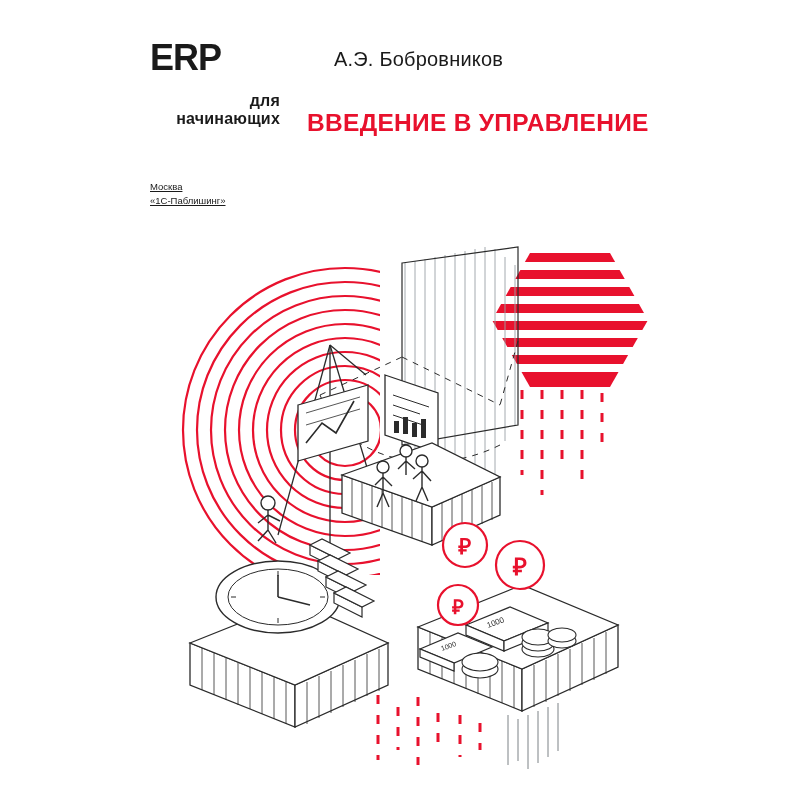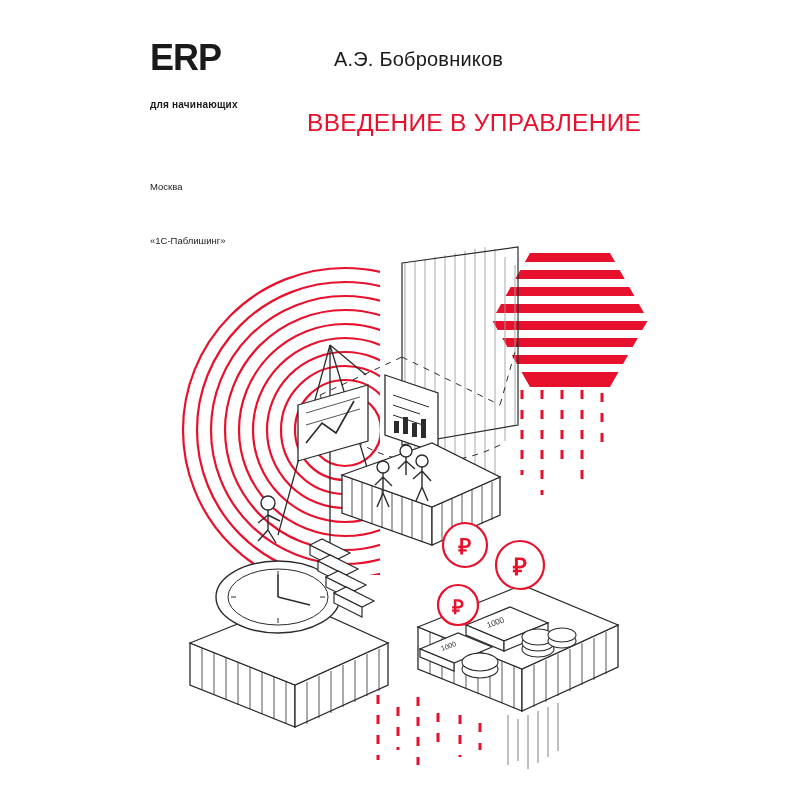--- a/index.html
+++ b/index.html
@@ -30,56 +30,58 @@
   }
   .series-logo {
     font-family: "Liberation Sans", sans-serif;
     font-weight: bold;
     font-size: 36px;
     letter-spacing: -1px;
     color: #1a1a1a;
     line-height: 1;
   }
   .series-sub {
-    margin-top: 23px;
-    font-size: 10px;
+    margin-top: 16px;
+    font-size: 16px;
     font-weight: bold;
     color: #1a1a1a;
     letter-spacing: 0.2px;
+    text-align: right;
   }
 
   .publisher-block {
     position: absolute;
     left: 150px;
     top: 180px;
     width: 140px;
     font-size: 9.5px;
     color: #1a1a1a;
     line-height: 1.5;
+    text-decoration: underline;
   }
   .publisher-city { display: block; }
-  .publisher-name { display: block; margin-top: 40px; }
+  .publisher-name { display: block; }
 
   
   .author {
     position: absolute;
     left: 307px;
     top: 48px;
     font-size: 20px;
     color: #1a1a1a;
     letter-spacing: 0.2px;
     margin-left: 27px;
   }
   .title {
     position: absolute;
     left: 307px;
     top: 102px;
     width: 400px;
     color: #e8112d;
-    font-weight: normal;
+    font-weight: bold;
     font-size: 24.5px;
     line-height: 1.72;
     letter-spacing: 0.3px;
     text-transform: uppercase;
   }
   .title .line { display: block; }
 
   
   .illustration {
     position: absolute;

